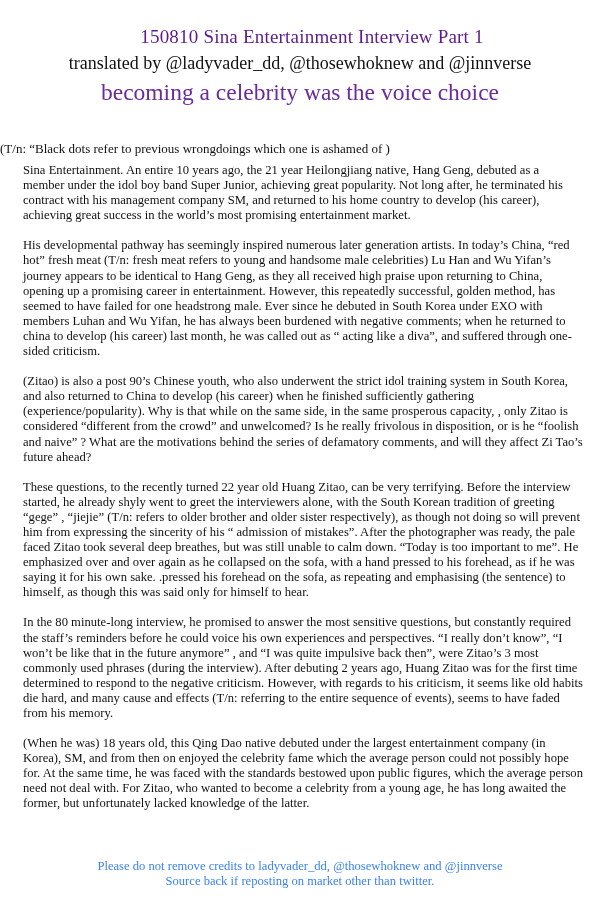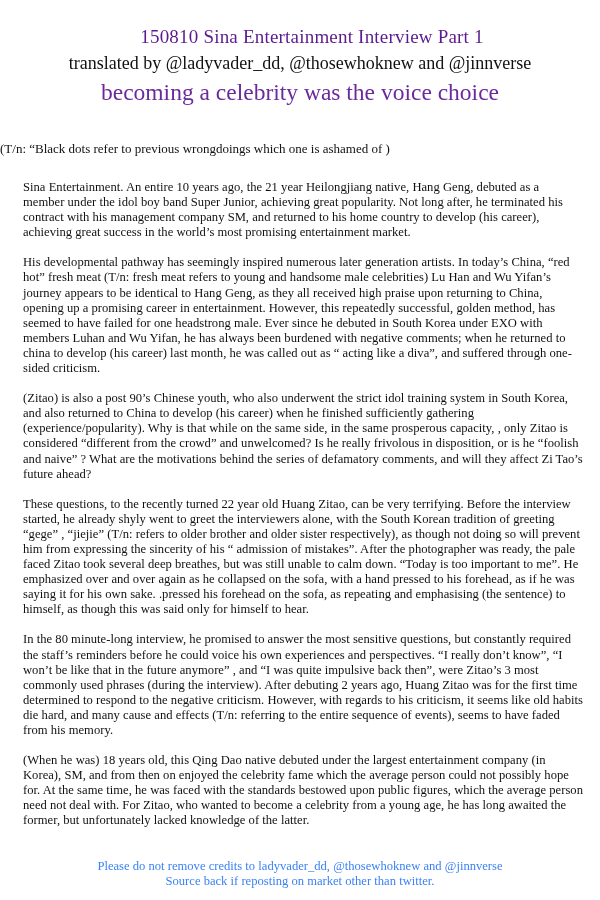--- a/index.html
+++ b/index.html
@@ -60,21 +60,21 @@
       top: 141px;
       text-align: left;
       font-size: 13px;
       line-height: 16px;
       color: #111111;
     }
     .body {
       position: absolute;
       left: 23px;
       width: 560px;
-      top: 180px;
+      top: 163px;
     }
     .para {
       font-size: 12.6px;
       line-height: 15.1px;
       margin: 0 0 15px 0;
       color: #111111;
       letter-spacing: 0.02px;
     }
     .footer {
       position: absolute;

